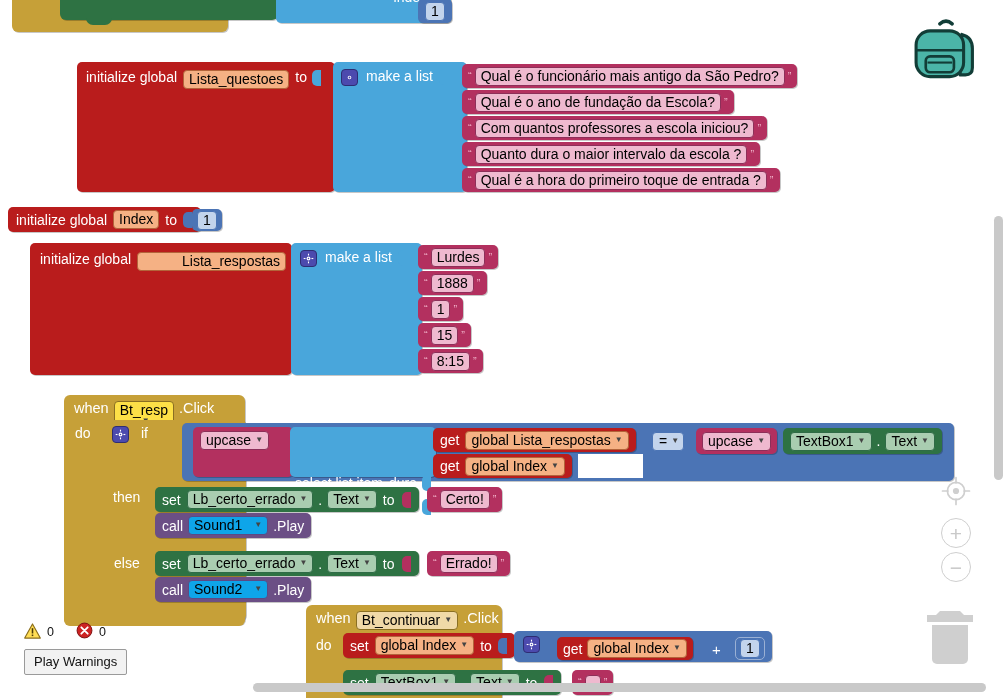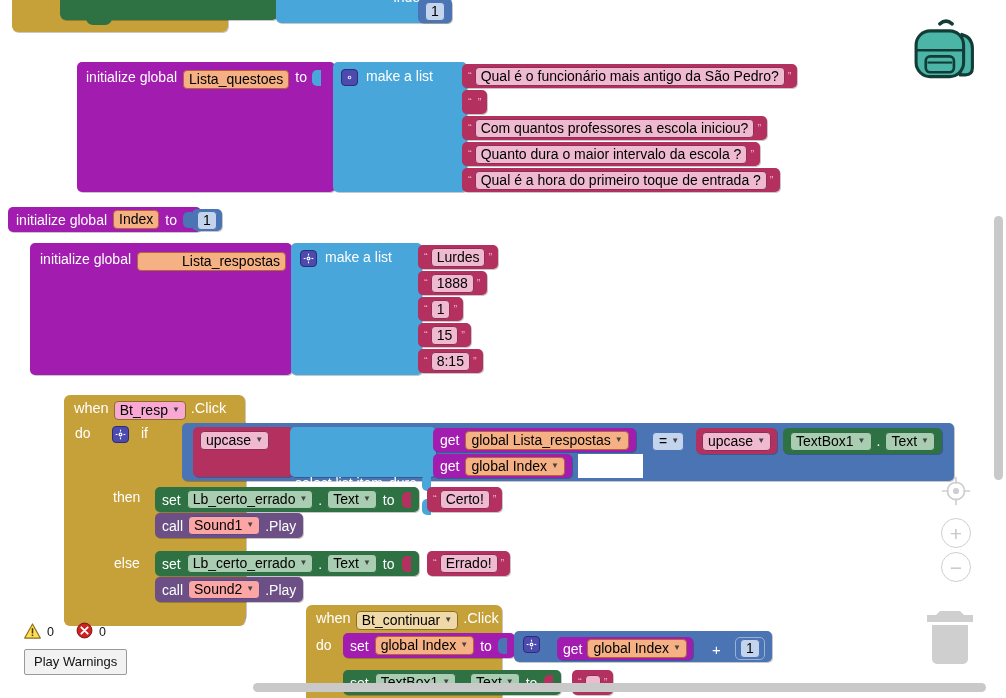--- a/index.html
+++ b/index.html
@@ -36,29 +36,29 @@
     display: inline-flex; align-items: center;
     border-radius: 4px;
     padding: 1px 5px 2px 5px;
     font-size: 14px;
     color: #000;
     border: 1px solid rgba(0,0,0,.30);
     white-space: nowrap;
   }
   .pill.orange  { background: #F5B184; border-color:#b3643a; }
   .pill.green   { background: #A9CDB0; border-color:#2f6b46; }
-  .pill.purple  { background: #fca5a5; border-color:#5b4a84; }
+  .pill.purple  { background: #0ea5e9; border-color:#5b4a84;gap:8px; }
   .pill.pinkf   { background: #EFB9CF; border-color:#8d2f59; }
   .pill.bluef   { background: #C3D4EC; border-color:#4b74b5; }
   .caret { margin-left: 4px; font-size: 8px; color:#444; line-height:1; }
   
   .sock { display:inline-block; width:9px; height:16px; border-radius:5px 0 0 5px; margin:0 1px; }
 
   
-  .c-var   { background:#a21caf; }            
+  .c-var   { background:#b91c1c; }            
   .c-list  { background:#49A6DB; }            
   .c-text  { background:#B3305F; }            
   .c-ctrl  { background:#C6A038; }            
   .c-logic { background:#4B74B5; }            
   .c-math  { background:#4B74B5; }            
   .c-set   { background:#2E7243; }            
   .c-call  { background:#6B4F85; }            
   .c-green2{ background:#2E7243; }
 
   .shadow { box-shadow: 1px 1px 0 rgba(0,0,0,.22); }
@@ -130,20 +130,21 @@
     <span class="sock" style="background:#49A6DB; margin-left:6px;"></span>
   </div>
 
   <div class="blk c-text shadow" style="left:462px; top:64px; height:24px; padding:0 6px;">
     <span style="color:#F0B0C8; font-size:11px; margin-right:3px;">“</span>
     <span class="pill pinkf">Qual é o funcionário mais antigo da São Pedro?</span>
     <span style="color:#F0B0C8; font-size:11px; margin-left:3px;">”</span>
   </div>
   <div class="blk c-text shadow" style="left:462px; top:90px; height:24px; padding:0 6px;">
     <span style="color:#F0B0C8; font-size:11px; margin-right:3px;">“</span>
+    <span class="pill pinkf">Qual é o ano de fundação da Escola?</span>
     <span style="color:#F0B0C8; font-size:11px; margin-left:3px;">”</span>
   </div>
   <div class="blk c-text shadow" style="left:462px; top:116px; height:24px; padding:0 6px;">
     <span style="color:#F0B0C8; font-size:11px; margin-right:3px;">“</span>
     <span class="pill pinkf">Com quantos professores a escola iniciou?</span>
     <span style="color:#F0B0C8; font-size:11px; margin-left:3px;">”</span>
   </div>
   <div class="blk c-text shadow" style="left:462px; top:142px; height:24px; padding:0 6px;">
     <span style="color:#F0B0C8; font-size:11px; margin-right:3px;">“</span>
     <span class="pill pinkf">Quanto dura o maior intervalo da escola ?</span>
@@ -210,21 +211,21 @@
     <span style="color:#F0B0C8; font-size:11px; margin-left:3px;">”</span>
   </div>
   <div class="blk c-text shadow" style="left:418px; top:349px; height:24px; padding:0 6px;">
     <span style="color:#F0B0C8; font-size:11px; margin-right:3px;">“</span>
     <span class="pill pinkf">8:15</span>
     <span style="color:#F0B0C8; font-size:11px; margin-left:3px;">”</span>
   </div>
 
   <div class="blk c-ctrl shadow" style="left:64px; top:395px; width:181px; height:230px; align-items:flex-start; padding:6px 0 0 10px; border-radius:6px;">
     <span class="txt ttl">when</span>
-    <span class="pill orange" style="margin:0 5px; background:#f9a8d4; border-color:#8a6f22;">
+    <span class="pill orange" style="margin:0 5px; background:#fde047; border-color:#8a6f22;flex-direction:column;">
       <span>Bt_resp</span>
         <span class="caret">▼</span>
     </span>
     <span class="txt ttl">.Click</span>
   </div>
 
   <div style="position:absolute; left:104px; top:420px; width:141px; height:195px; background:#C6A038;"></div>
   <div class="txt" style="position:absolute; left:75px; top:425px; font-size:14px; color:#fff;">do</div>
 
   <div class="blk c-ctrl shadow" style="left:104px; top:420px; width:142px; height:200px; align-items:flex-start; padding:6px 0 0 8px;">

